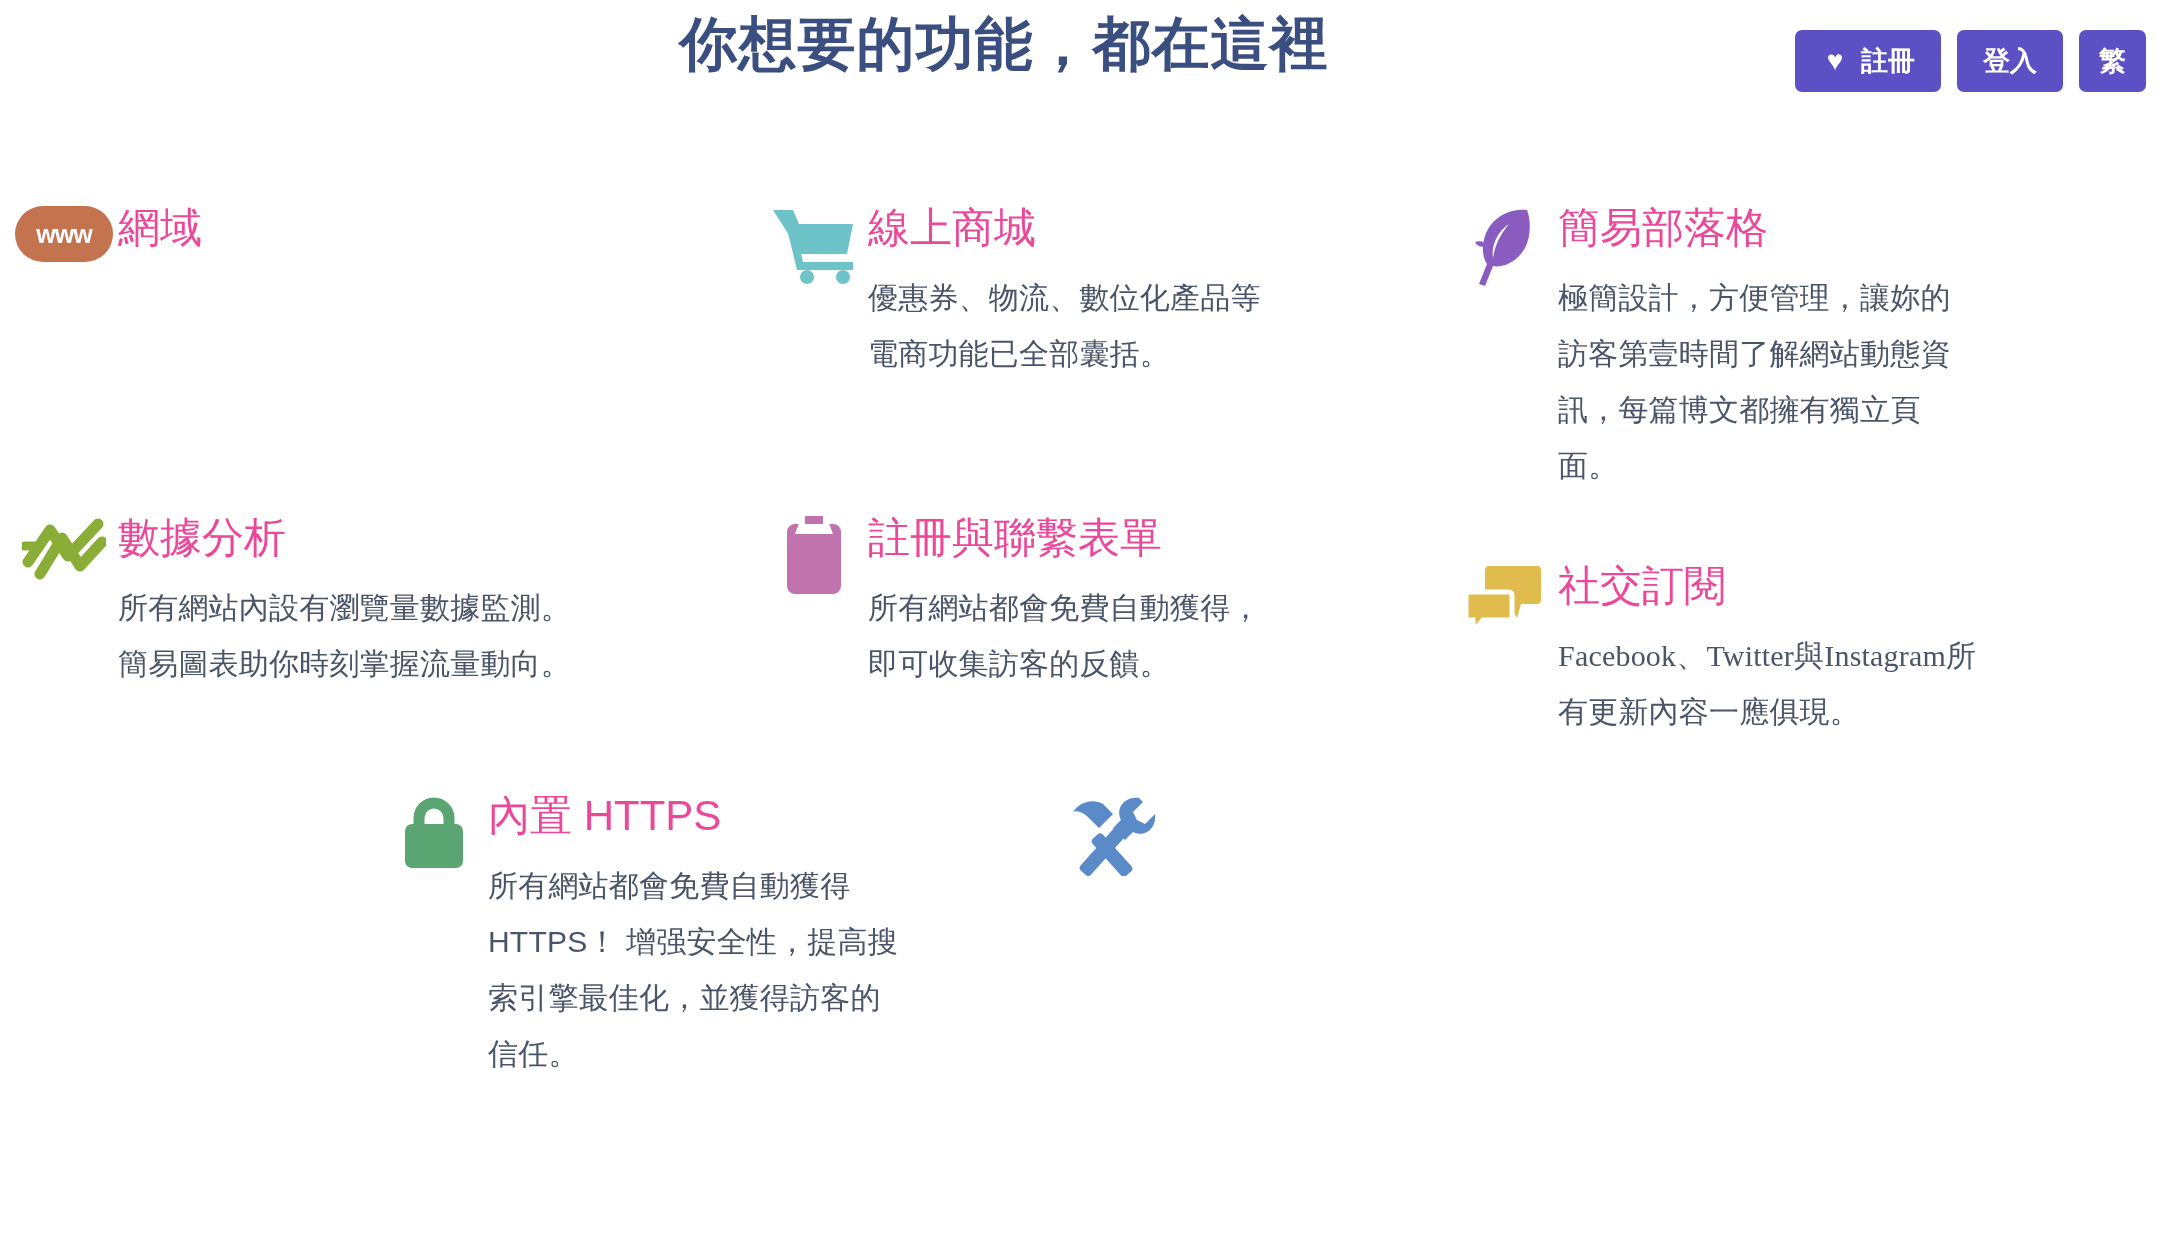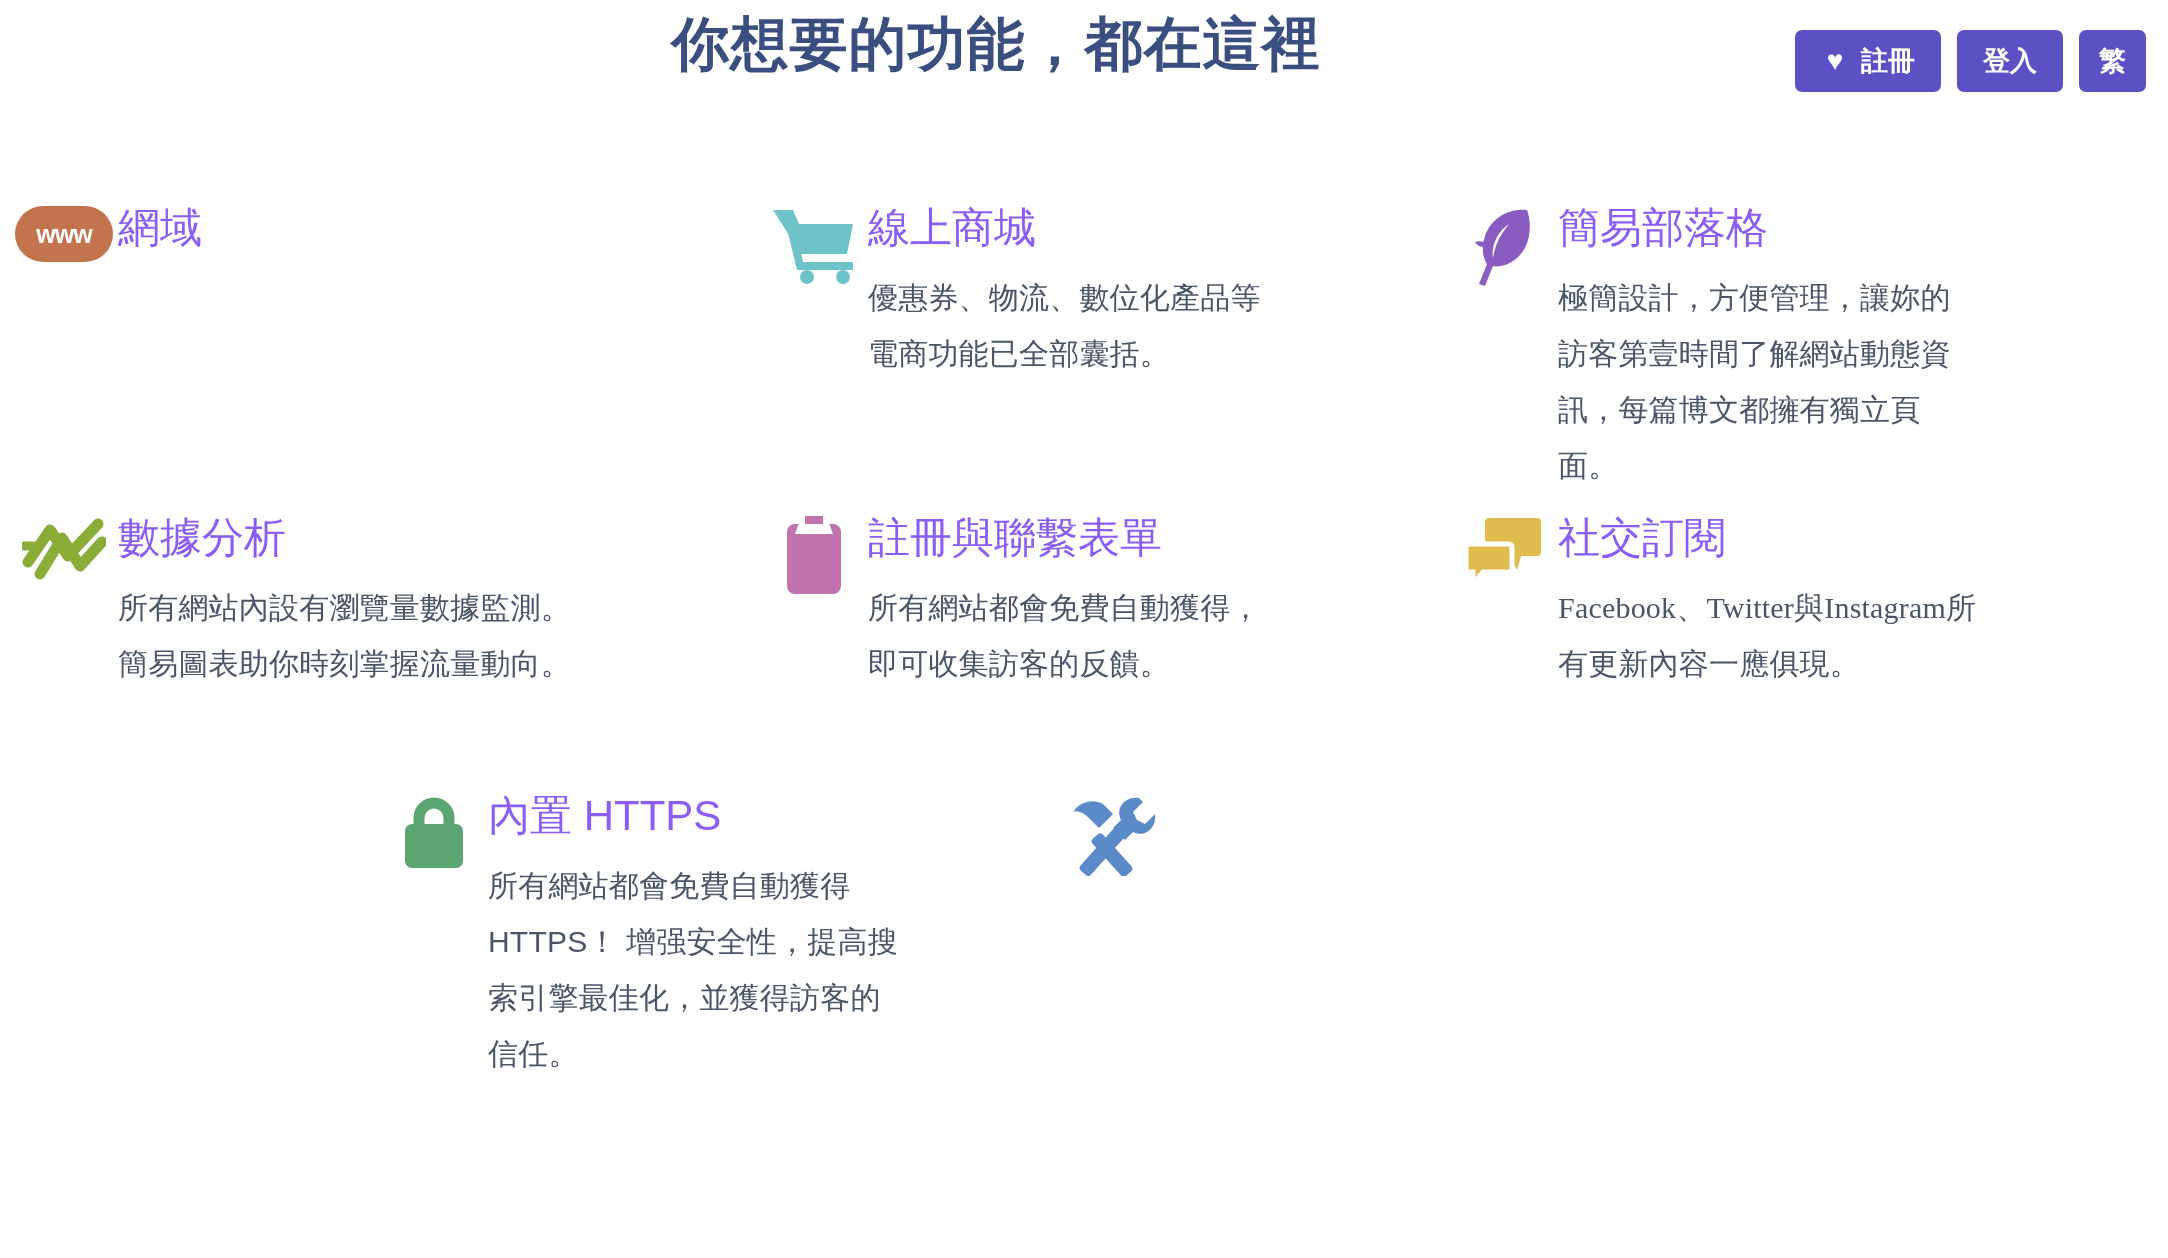--- a/index.html
+++ b/index.html
@@ -17,21 +17,21 @@
     position: relative;
     width: 2168px;
     height: 1258px;
     background: #ffffff;
   }
 
   
   .page-title {
     position: absolute;
     top: 6px;
-    left: 4px;
+    left: 12px;
     width: 1984px;
     text-align: center;
     font-size: 58px;
     line-height: 76px;
     font-weight: 700;
     color: #3b4e80;
     letter-spacing: 1px;
   }
 
   .top-actions {
@@ -96,21 +96,21 @@
     justify-content: center;
     padding-top: 6px;
   }
 
   .f-body { flex: 1 1 auto; min-width: 0; }
 
   .f-title {
     font-size: 42px;
     line-height: 56px;
     font-weight: 400;
-    color: #8b5cf6;
+    color: #ec4899;
     margin-bottom: 14px;
     white-space: nowrap;
   }
 
   .f-desc {
     font-size: 30px;
     line-height: 56px;
     color: #4a5568;
     letter-spacing: 0.2px;
   }
@@ -121,21 +121,21 @@
   .row1 .col2 { width: 690px; }
   .row1 .col3 { width: 700px; }
   .row1 .col1 .f-body { max-width: 470px; }
   .row1 .col2 .f-body { max-width: 400px; }
   .row1 .col3 .f-body { max-width: 400px; }
 
   
   .row2 { height: 260px; padding-top: 10px; font-family: Liberation Serif, serif; }
   .row2 .col1 { width: 760px; padding-left: 10px; }
   .row2 .col2 { width: 690px; }
-  .row2 .col3 { width: 700px; }
+  .row2 .col3 { width: 700px; margin-top: 48px; }
   .row2 .col1 .f-body { max-width: 470px; }
   .row2 .col2 .f-body { max-width: 400px; }
   .row2 .col3 .f-body { max-width: 420px; }
 
   
   .row3 { height: 320px; padding-top: 28px; padding-left: 380px; }
   .row3 .col1 { width: 680px; }
   .row3 .col2 { width: 700px; }
   .row3 .col1 .f-body { max-width: 420px; }
   .row3 .col2 .f-body { max-width: 420px; }

